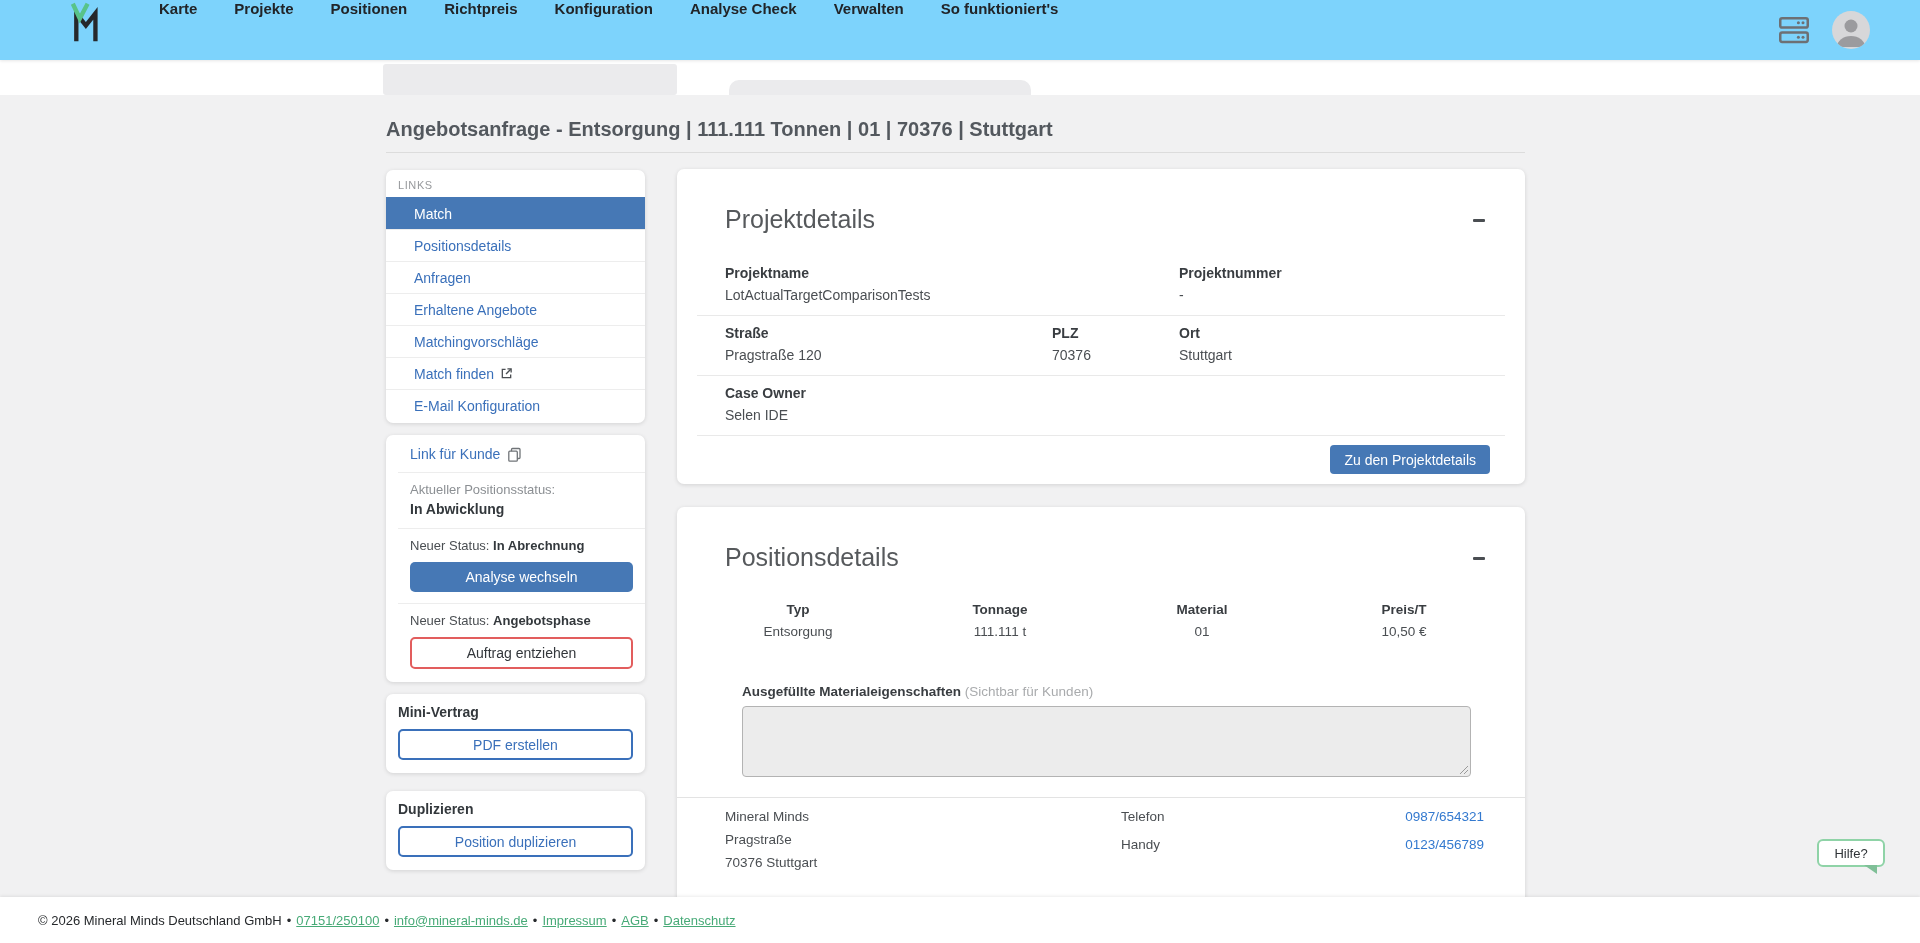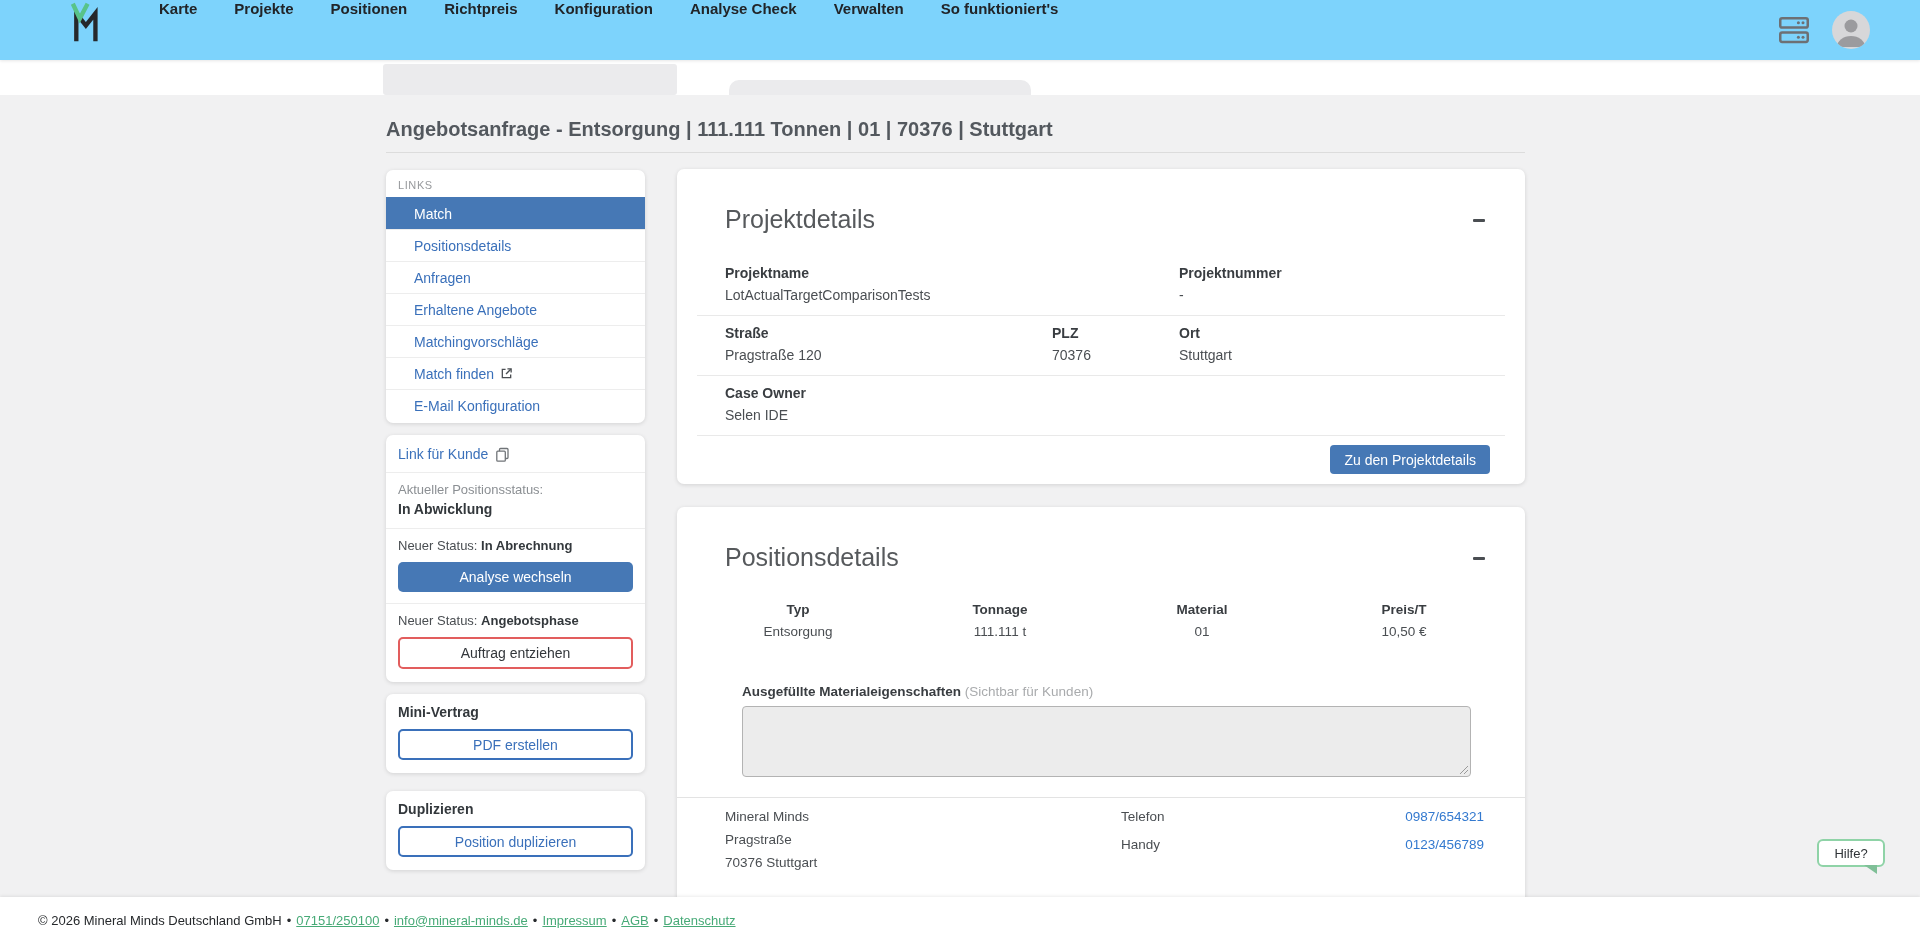--- a/index.html
+++ b/index.html
@@ -28,21 +28,21 @@
   .title-divider{position:absolute;left:386px;top:152px;width:1139px;height:1px;background:#dcdcdc;}
   
   .card{background:#fff;border-radius:7px;box-shadow:0 1px 4px rgba(0,0,0,.13);}
   
   .sidebar{position:absolute;left:386px;top:170px;width:259px;z-index:6;}
   .links-card{padding-bottom:2px;overflow:hidden;}
   .links-header{padding:9px 12px 6px;font-size:11px;color:#97999c;letter-spacing:.6px;}
   .link-item{height:31px;display:flex;align-items:center;gap:6px;padding:0 28px;
              font-size:14px;color:#3a70ba;border-top:1px solid #ededed;cursor:pointer;}
   .link-item.selected{background:#4678b5;color:#fff;border-top-color:#4678b5;}
-  .status-card{margin-top:12px;overflow:hidden;}
+  .status-card{margin-top:12px;overflow:hidden;padding-left:12px;}
   .cust-link-row{padding:11px 12px 10px;display:flex;align-items:center;gap:7px;
                  font-size:14px;color:#3a70ba;border-bottom:1px solid #ededed;cursor:pointer;}
   .sec{padding:9px 12px 11px;border-bottom:1px solid #ededed;}
   .sec:last-child{border-bottom:none;padding-bottom:13px;}
   .muted{font-size:13px;color:#8b8f93;}
   .bold-status{font-size:14px;font-weight:700;color:#33383c;margin-top:4px;}
   .inline-status{font-size:13px;color:#4a4e52;}
   .inline-status b{color:#33383c;}
   .btn{display:block;box-sizing:border-box;width:100%;border-radius:5px;font-size:14px;
        font-family:inherit;cursor:pointer;}

